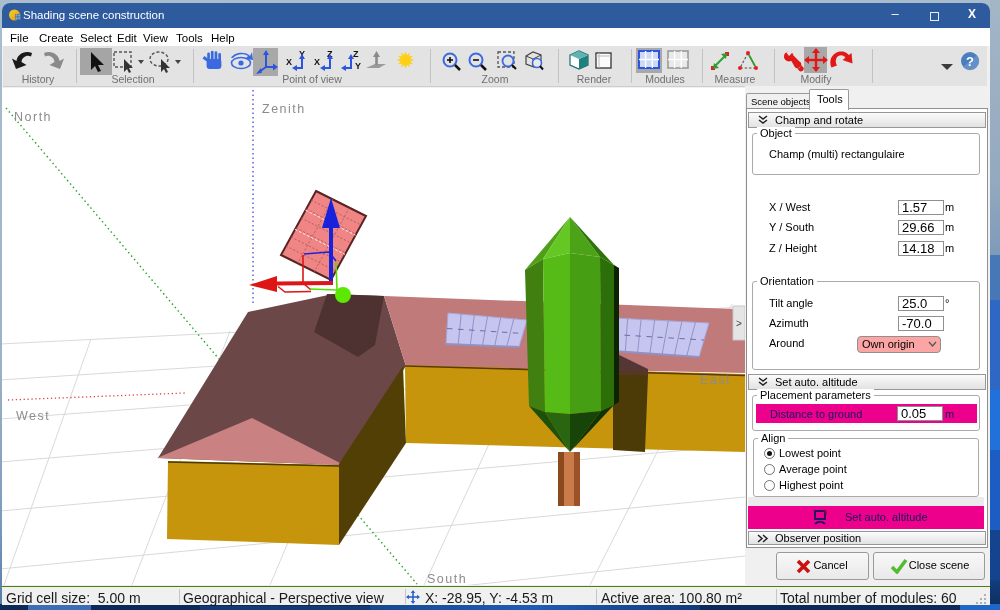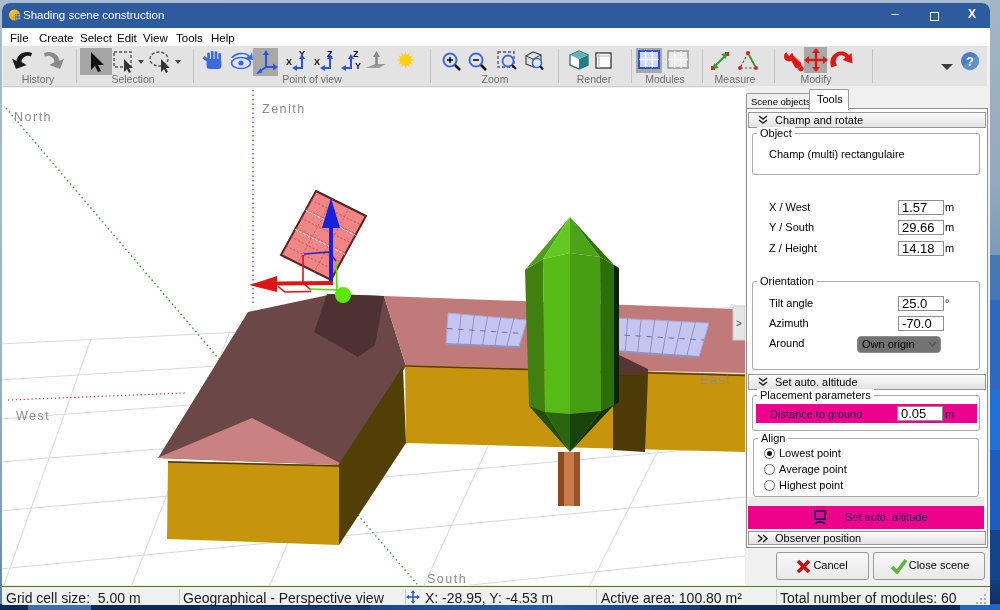--- a/index.html
+++ b/index.html
@@ -389,21 +389,21 @@
 
       <div class="gb" style="left:7px;top:195px;width:226px;height:87px;">
           <span class="gbl">Orientation</span>
         </div>
       <span class="lab" style="left:24px;top:211px;">Tilt angle</span>
       <div class="fld" style="left:153px;top:210px;">25.0</div>
         <span class="lab" style="left:200px;top:211px;">°</span>
       <span class="lab" style="left:24px;top:231px;">Azimuth</span>
       <div class="fld" style="left:153px;top:230px;">-70.0</div>
       <span class="lab" style="left:24px;top:251px;">Around</span>
-      <div class="abs" style="left:112px;top:250px;width:82px;height:15px;border:1px solid #8f8f8f;border-radius:4px;background:#737373;font-size:11px;">
+      <div class="abs" style="left:112px;top:250px;width:82px;height:15px;border:1px solid #8f8f8f;border-radius:4px;background:#fca5a5;font-size:11px;">
           <span style="position:absolute;left:4px;top:1px;">Own origin</span>
         <svg class="abs" style="right:3px;top:4px;" width="9" height="7">
             <path d="M1 1 L4.5 5 L8 1" stroke="#555" stroke-width="1.3" fill="none"></path>
           </svg>
       </div>
 
       <div class="hdr" style="left:3px;top:288px;">
         <svg class="abs" style="left:8px;top:2px;" width="12" height="10">
             <path d="M2 1 L6 4 L10 1 M2 5 L6 8 L10 5" stroke="#222" stroke-width="1.5" fill="none"></path>
           </svg>

